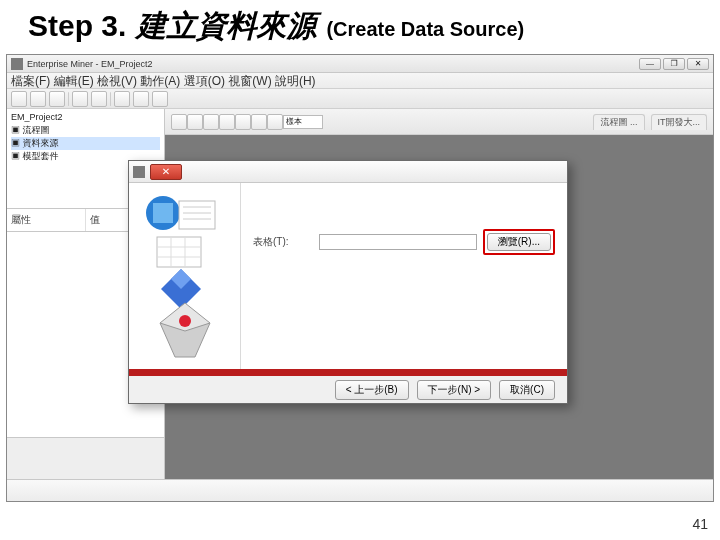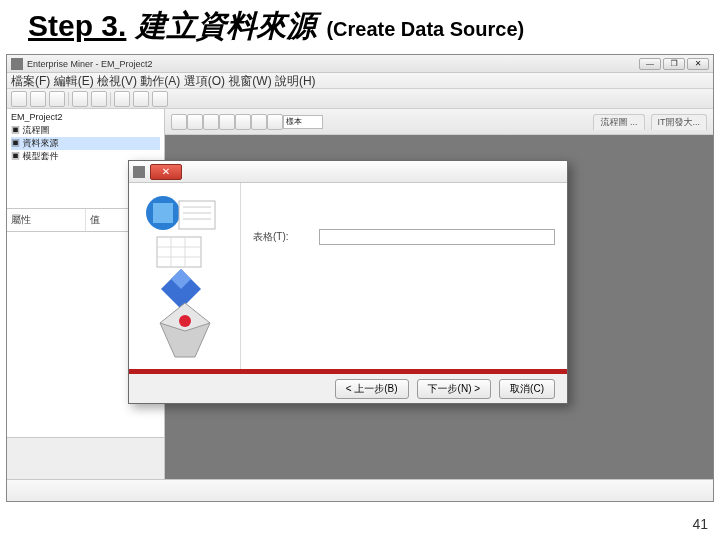--- a/index.html
+++ b/index.html
@@ -1,19 +1,19 @@
 <!DOCTYPE html>
 <html><head>
 <meta charset="utf-8">
 <style>
 * { box-sizing: border-box; margin: 0; padding: 0; font-family: "Microsoft JhengHei", Arial, sans-serif; }
 body { width: 720px; height: 540px; background: #fff; overflow: hidden; position: relative; }
 
 .slide-title { height: 50px; display: flex; align-items: baseline; padding: 6px 28px; gap: 10px; }
-.slide-title .step { font-size: 30px; font-weight: 700; text-decoration: underline; }
+.slide-title .step { font-size: 30px; font-weight: 700; }
 .slide-title .cjk { font-size: 30px; font-weight: 700; font-style: italic; }
 .slide-title .en { font-size: 20px; font-weight: 600; }
 
 .app { position: absolute; left: 6px; top: 54px; right: 6px; bottom: 38px; background: #777; border: 1px solid #888; font-size: 10px; color: #222; }
 
 .app-titlebar { height: 18px; background: linear-gradient(#f4f4f4,#e4e4e4); display: flex; align-items: center; padding: 0 4px; border-bottom: 1px solid #c8c8c8; }
 .app-titlebar .appicon { width: 12px; height: 12px; background: #7a7a7a; margin-right: 4px; }
 .app-titlebar .title { flex: 1; font-size: 9px; color: #333; }
 .winbtns { display: flex; gap: 2px; }
 .winbtn { width: 22px; height: 12px; background: linear-gradient(#f8f8f8,#dcdcdc); border: 1px solid #aaa; border-radius: 2px; display: flex; align-items: center; justify-content: center; font-size: 8px; line-height: 1; }
@@ -54,21 +54,21 @@
 .wizard-graphic svg { width: 100px; height: 170px; }
 
 .wizard-form { flex: 1; background: #fff; padding: 10px 12px; font-size: 10px; color: #333; }
 .form-row { display: flex; align-items: center; margin-bottom: 10px; gap: 6px; }
 .form-row label { width: 60px; color: #444; }
 .form-row .readonly { }
 .form-row input[type=text] { flex: 1; height: 16px; border: 1px solid #aaa; background: #fff; font-size: 10px; padding: 0 3px; }
 .browse-wrap { border: 2px solid #d20000; padding: 2px; border-radius: 2px; }
 .browse-btn { height: 18px; padding: 0 10px; background: linear-gradient(#fdfdfd,#e6e6e6); border: 1px solid #9a9a9a; border-radius: 3px; font-size: 10px; }
 
-.wizard-footer { height: 34px; background: #f0f0f0; border-top: 5px solid #b91c1c; display: flex; align-items: center; justify-content: flex-end; gap: 8px; padding: 0 12px; }
+.wizard-footer { height: 34px; background: #f0f0f0; border-top: 7px solid #b91c1c; display: flex; align-items: center; justify-content: flex-end; gap: 8px; padding: 0 12px; }
 .wizard-footer button { height: 20px; padding: 0 10px; background: linear-gradient(#fdfdfd,#e6e6e6); border: 1px solid #9a9a9a; border-radius: 3px; font-size: 10px; }
 
 .pagenum { position: absolute; right: 12px; bottom: 8px; font-size: 14px; color: #333; }
 </style>
 </head>
 <body>
 
 <div class="slide-title">
   <span class="step">Step 3.</span>
   <span class="cjk">建立資料來源</span>
@@ -165,20 +165,23 @@
         <polygon points="50,112 25,132 50,140 75,132" fill="#e6e6e6" stroke="#999"></polygon>
         <circle cx="50" cy="130" r="6" fill="#d23"></circle>
       </svg>
     </div>
 
     <div class="wizard-form">
       <div style="height:36px"></div>
       <div class="form-row">
         <label>表格(T):</label>
         <input type="text" value="" style="">
+        <span class="browse-wrap">
+          <button class="browse-btn">瀏覽(R)...</button>
+        </span>
       </div>
     </div>
   </div>
 
   <div class="wizard-footer">
     <button>&lt; 上一步(B)</button>
     <button>下一步(N) &gt;</button>
     <button>取消(C)</button>
   </div>
 </div>

